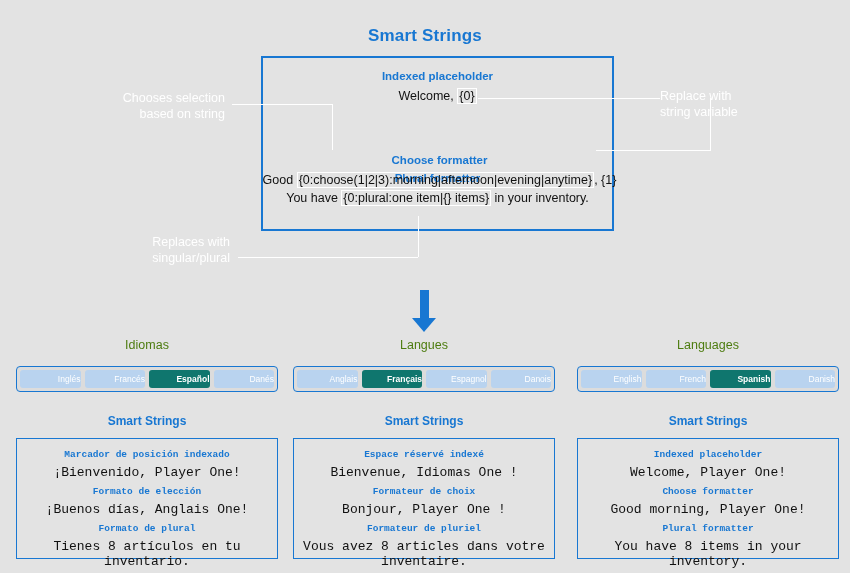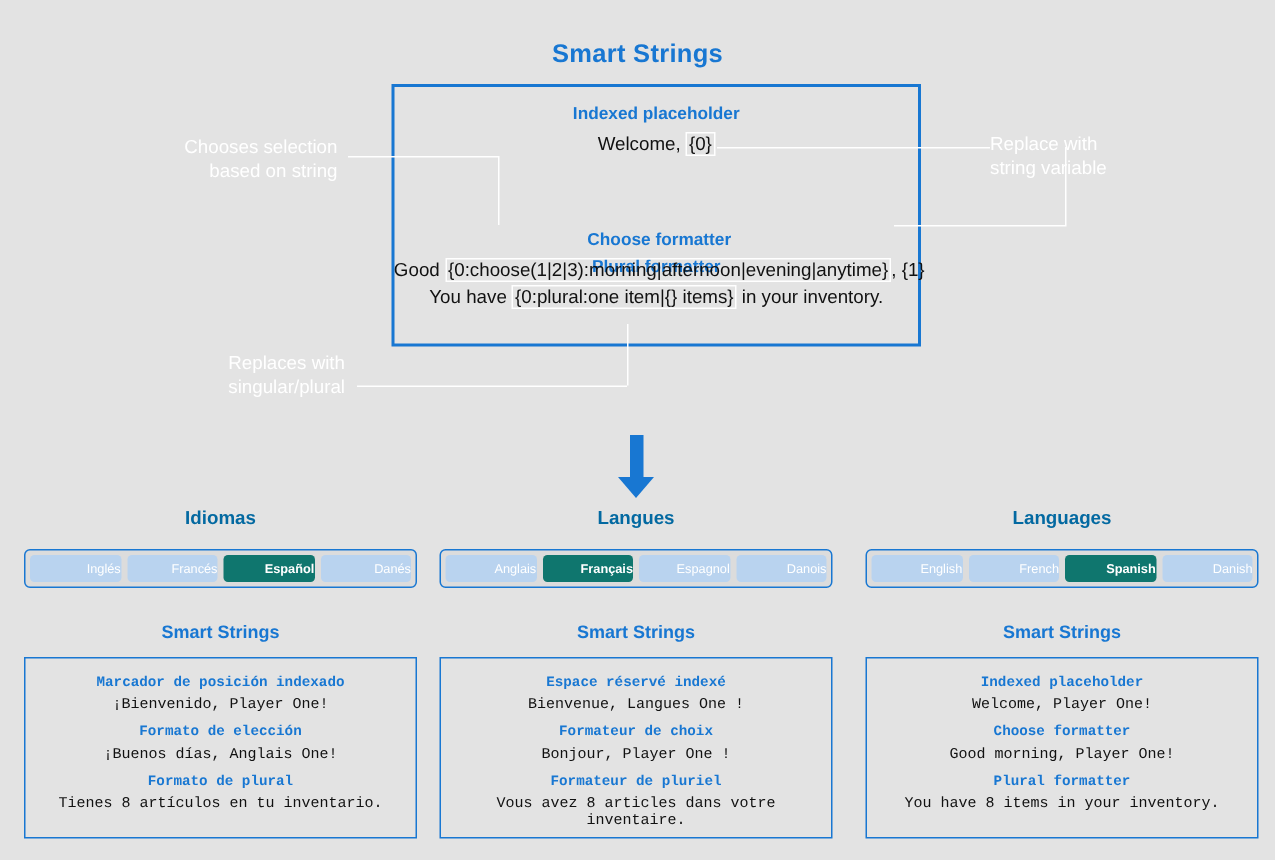--- a/index.html
+++ b/index.html
@@ -118,23 +118,23 @@
     position: absolute;
     top: 338px;
     width: 262px;
   }
   .col-1 { left: 16px; }
   .col-2 { left: 293px; }
   .col-3 { left: 577px; }
 
   .col-title {
     text-align: center;
-    color: #0369a1;
+    color: #4d7c0f;
     font-size: 12.5px;
-    font-weight: bold;
+    font-weight: normal;
   }
 
   .seg-wrap {
     margin-top: 14px;
     border: 1px solid #1877d2;
     border-radius: 4px;
     background: #dcdcdc;
     padding: 3px;
     display: flex;
     gap: 4px;
@@ -175,21 +175,21 @@
   .res-label {
     text-align: center;
     color: #1877d2;
     font-size: 9.5px;
     font-weight: bold;
     margin-top: 6px;
   }
   .res-text {
     text-align: center;
     color: #111;
-    font-size: 10px;
+    font-size: 13px;
     margin-top: 5px;
   }
   .res-block:first-child .res-label { margin-top: 2px; }
 </style>
 </head>
 <body>
 
 <div class="stage">
 
   <div class="main-title">Smart Strings</div>
@@ -273,21 +273,21 @@
     <div class="seg-wrap">
       <div class="seg">Anglais</div>
       <div class="seg active">Français</div>
       <div class="seg">Espagnol</div>
       <div class="seg">Danois</div>
     </div>
     <div class="result-title">Smart Strings</div>
     <div class="result-card">
       <div class="res-block">
         <div class="res-label">Espace réservé indexé</div>
-        <div class="res-text">Bienvenue, Langues One !</div>
+        <div class="res-text">Bienvenue, Idiomas One !</div>
       </div>
       <div class="res-block">
         <div class="res-label">Formateur de choix</div>
         <div class="res-text">Bonjour, Player One !</div>
       </div>
       <div class="res-block">
         <div class="res-label">Formateur de pluriel</div>
         <div class="res-text">Vous avez 8 articles dans votre inventaire.</div>
       </div>
     </div>

